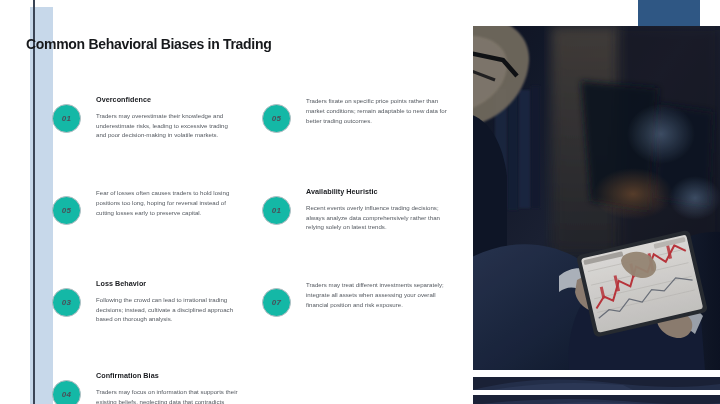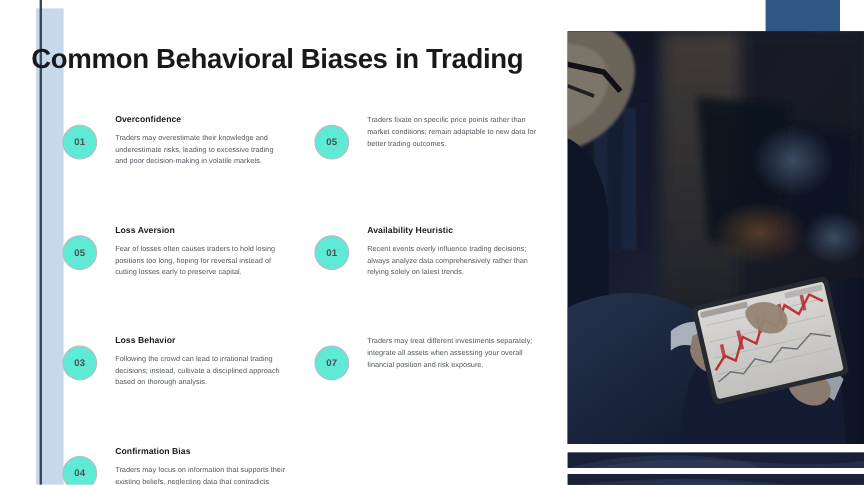--- a/index.html
+++ b/index.html
@@ -48,21 +48,21 @@
     width: 62px;
     height: 27px;
     background: #2f5784;
   }
 
   
   .title {
     position: absolute;
     left: 26px;
     top: 36px;
-    font-size: 23px;
+    font-size: 14px;
     font-weight: 700;
     letter-spacing: -0.3px;
     color: #17191c;
     white-space: nowrap;
   }
 
   
   .grid {
     position: absolute;
     left: 52px;
@@ -93,21 +93,22 @@
     height: 27px;
     border: 1px solid #b9bcc2;
     border-radius: 50%;
     display: flex;
     align-items: center;
     justify-content: center;
     font-size: 8px;
     font-weight: 700;
     color: #4a4f58;
     letter-spacing: 0.2px;
-    background: #5eead4;
+    background: #14b8a6;
+    font-style: italic;
   }
 
   .item-title {
     font-size: 7.2px;
     font-weight: 700;
     color: #191b1f;
     letter-spacing: 0.05px;
     margin-bottom: 6px;
     line-height: 1.2;
   }
@@ -160,21 +161,20 @@
     <div class="col col-left">
 
       <div class="item">
         <div class="num-circle">01</div>
         <div class="item-title">Overconfidence</div>
         <div class="item-desc">Traders may overestimate their knowledge and underestimate risks, leading to excessive trading and poor decision-making in volatile markets.</div>
       </div>
 
       <div class="item">
         <div class="num-circle">05</div>
-        <div class="item-title">Loss Aversion</div>
         <div class="item-desc">Fear of losses often causes traders to hold losing positions too long, hoping for reversal instead of cutting losses early to preserve capital.</div>
       </div>
 
       <div class="item">
         <div class="num-circle">03</div>
         <div class="item-title">Loss Behavior</div>
         <div class="item-desc">Following the crowd can lead to irrational trading decisions; instead, cultivate a disciplined approach based on thorough analysis.</div>
       </div>
 
       <div class="item">

